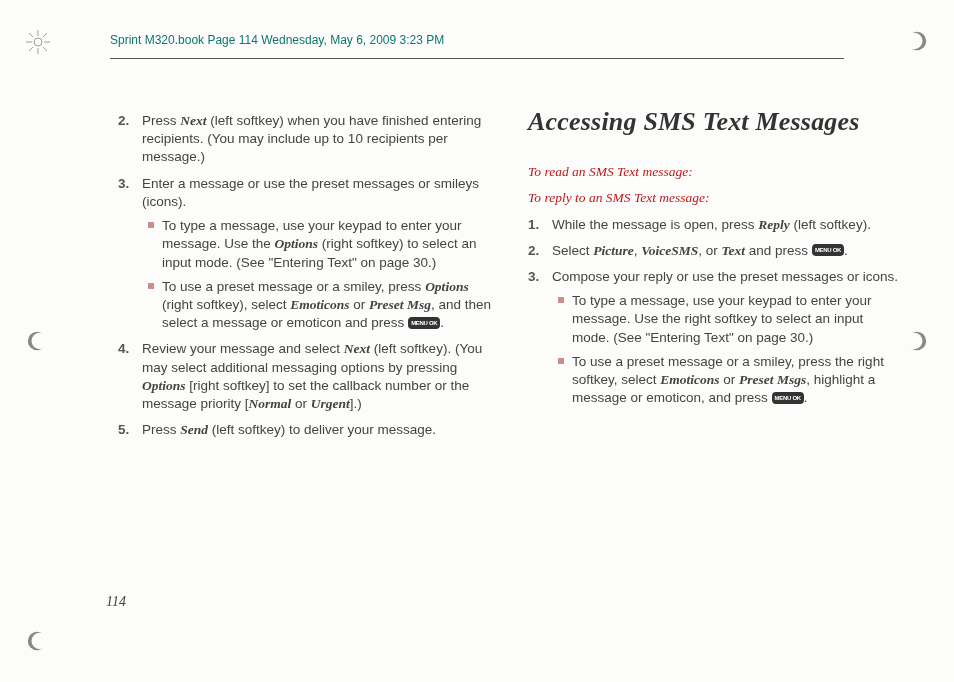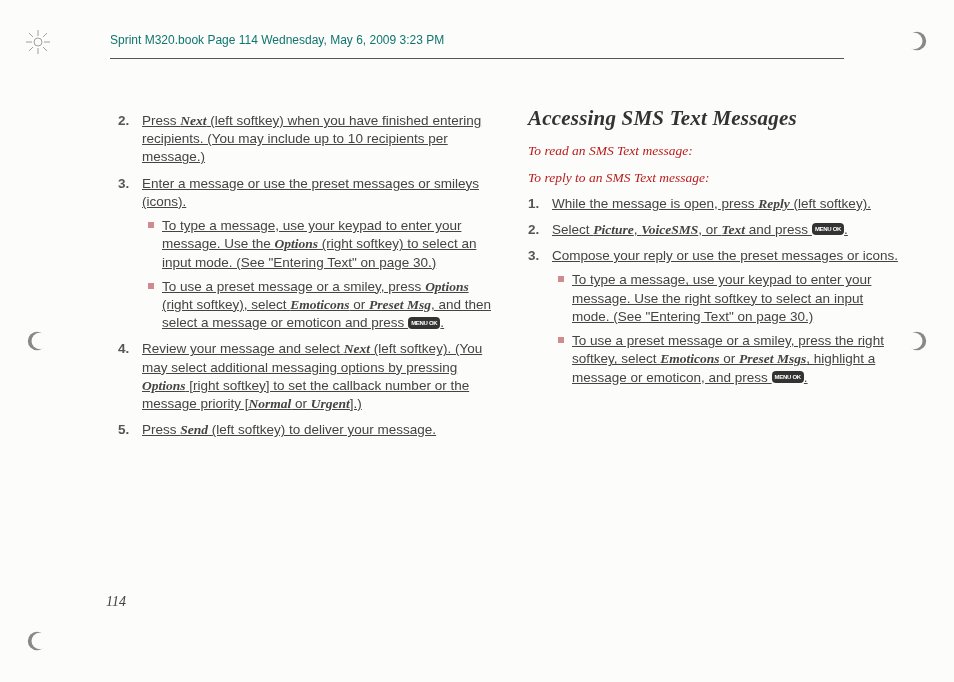--- a/index.html
+++ b/index.html
@@ -66,23 +66,23 @@
       bottom: 70px;
       display: flex;
       gap: 34px;
     }
     .col { width: 50%; }
 
     .section-title {
       font-family: Georgia, 'Times New Roman', serif;
       font-style: italic;
       font-weight: 600;
-      font-size: 21px;
+      font-size: 26px;
       color: #333;
-      margin: 0 0 10px 0;
+      margin: 0 0 24px 0;
       letter-spacing: 0.2px;
     }
     .sub {
       font-family: Georgia, 'Times New Roman', serif;
       font-style: italic;
       font-size: 13.5px;
       color: #b91c1c;
       margin: 6px 0 8px 0;
     }
 
@@ -91,21 +91,20 @@
       padding: 0 0 0 18px;
       list-style: none;
       counter-reset: step;
     }
     ol.steps.start2 { counter-reset: step 1; }
     ol.steps > li {
       counter-increment: step;
       margin: 8px 0;
       position: relative;
       padding-left: 6px;
-      text-decoration: underline;
     }
     ol.steps > li::before {
       content: counter(step) ".";
       position: absolute;
       left: -18px;
       top: 0;
       font-weight: 600;
       color: #555;
     }
     ul.sq {

